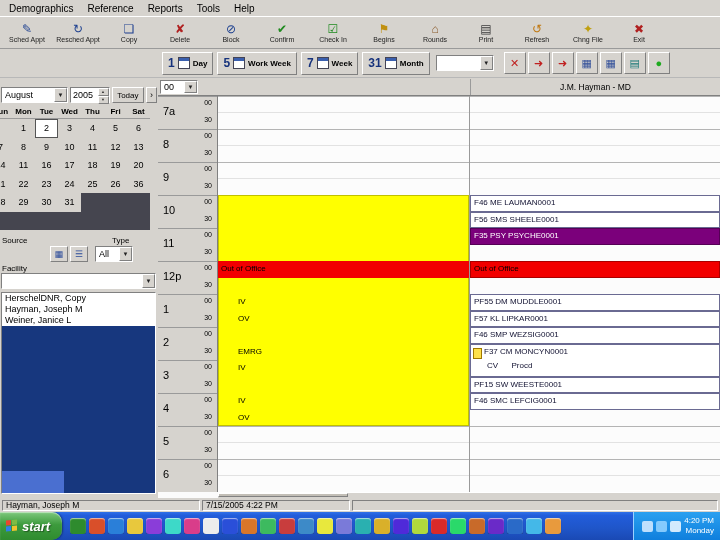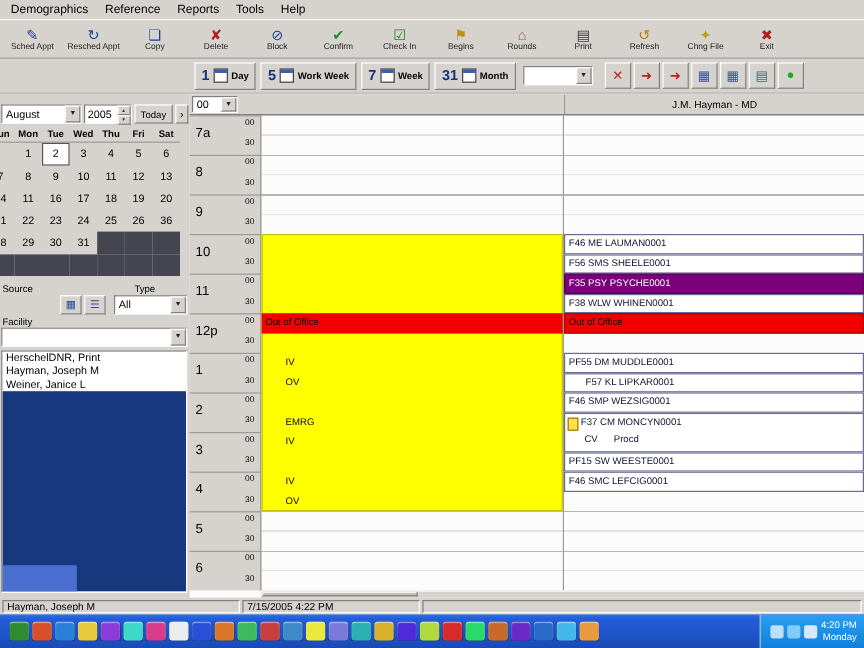--- a/index.html
+++ b/index.html
@@ -45,21 +45,21 @@
   .cal-cell{width:23px;height:18.5px;font-size:9px;display:flex;align-items:center;justify-content:center;box-sizing:border-box;}
   .cal-cell.sel{background:#fff;border:1px solid #555;}
   .cal-cell.dark{background:#45454f;}
 
   
   .lbl{font-size:8px;}
   .src-label{position:absolute;top:236px;left:2px;}
   .type-label{position:absolute;top:236px;left:112px;}
   .filter-btns{position:absolute;top:246px;left:50px;display:flex;gap:2px;}
   .mini-btn{width:18px;height:16px;border:1px solid;border-color:#fff #808080 #808080 #fff;background:#d6d3ce;display:flex;align-items:center;justify-content:center;font-size:9px;color:#2a4a9a;box-sizing:border-box;}
-  .type-combo{position:absolute;top:246px;left:95px;width:61px;}
+  .type-combo{position:absolute;top:246px;left:95px;width:38px;}
   .facility-label{position:absolute;top:264px;left:2px;}
   .facility-combo{position:absolute;top:273px;left:1px;width:155px;}
 
   
   .providers{position:absolute;top:292px;left:1px;width:155px;height:202px;background:#fff;border:1px solid;border-color:#808080 #fff #fff #808080;box-sizing:border-box;display:flex;flex-direction:column;overflow:hidden;}
   .prov-item{font-size:9px;height:11px;line-height:11px;padding:0 3px;white-space:nowrap;}
   .prov-fill{flex:1;background:#17377e;position:relative;}
   .prov-fill-light{position:absolute;left:0;bottom:0;width:62px;height:22px;background:#4a6fd0;}
 
   
@@ -317,21 +317,21 @@
   <span class="arrow">▼</span>
 </div>
 <span class="lbl facility-label">Facility</span>
 <div class="combo facility-combo">
   <span></span>
   <span class="arrow">▼</span>
 </div>
 
 <div class="providers">
   <div id="provider-list-items">
-      <div class="prov-item">HerschelDNR, Print</div>
+      <div class="prov-item">HerschelDNR, Copy</div>
       <div class="prov-item">Hayman, Joseph M</div>
       <div class="prov-item">Weiner, Janice L</div>
     </div>
   <div class="prov-fill">
     <div class="prov-fill-light"></div>
   </div>
 </div>
 
 <div class="schedule">
   <div class="sched-header">
@@ -417,30 +417,27 @@
     <div id="col2" class="col col2">
         <div class="appt" style="top: 99px; height: 16.5px;">
           <span class="l1">F46 ME LAUMAN0001</span>
         </div>
         <div class="appt" style="top: 115.5px; height: 16.5px;">
           <span class="l1">F56 SMS SHEELE0001</span>
         </div>
         <div class="appt purple" style="top: 132px; height: 16.5px; background: rgb(123, 0, 123); color: rgb(255, 255, 255);">
           <span class="l1">F35 PSY PSYCHE0001</span>
         </div>
-        <div class="appt" style="top: 148.5px; height: 16.5px;">
-          <span class="l1">F38 WLW WHINEN0001</span>
-        </div>
         <div class="appt red" style="top: 165px; height: 16.5px; background: rgb(242, 0, 0); color: rgb(0, 0, 0);">
           <span class="l1">Out of Office</span>
         </div>
         <div class="appt" style="top: 198px; height: 16.5px;">
           <span class="l1">PF55 DM MUDDLE0001</span>
         </div>
-        <div class="appt" style="top: 214.5px; height: 16.5px; padding-left: 14px;">
+        <div class="appt" style="top: 214.5px; height: 16.5px;">
           <span class="l1">F57 KL LIPKAR0001</span>
         </div>
         <div class="appt" style="top: 231px; height: 16.5px;">
           <span class="l1">F46 SMP WEZSIG0001</span>
         </div>
         <div class="appt" style="top: 247.5px; height: 33px;">
           <span class="note-icon"></span>
           <span class="l1 noted">F37 CM MONCYN0001</span>
           <span class="l2">CV      Procd</span>
         </div>
@@ -457,20 +454,29 @@
   </div>
 </div>
 
 <div class="statusbar">
   <div class="status-cell sc1">Hayman, Joseph M</div>
   <div class="status-cell sc2">7/15/2005 4:22 PM</div>
   <div class="status-cell sc3"></div>
 </div>
 
 <div class="taskbar">
+  <div class="start-btn">
+    <span class="start-flag">
+        <span class="f1"></span>
+        <span class="f2"></span>
+        <span class="f3"></span>
+        <span class="f4"></span>
+      </span>
+    <span class="start-text">start</span>
+  </div>
   <div id="taskbar-icons" class="tb-icons">
       <span class="tb-icon" style="background: rgb(46, 139, 46);"></span>
       <span class="tb-icon" style="background: rgb(217, 79, 42);"></span>
       <span class="tb-icon" style="background: rgb(42, 127, 217);"></span>
       <span class="tb-icon" style="background: rgb(232, 200, 61);"></span>
       <span class="tb-icon" style="background: rgb(138, 61, 217);"></span>
       <span class="tb-icon" style="background: rgb(61, 217, 200);"></span>
       <span class="tb-icon" style="background: rgb(217, 61, 138);"></span>
       <span class="tb-icon" style="background: rgb(236, 236, 236);"></span>
       <span class="tb-icon" style="background: rgb(42, 79, 217);"></span>

